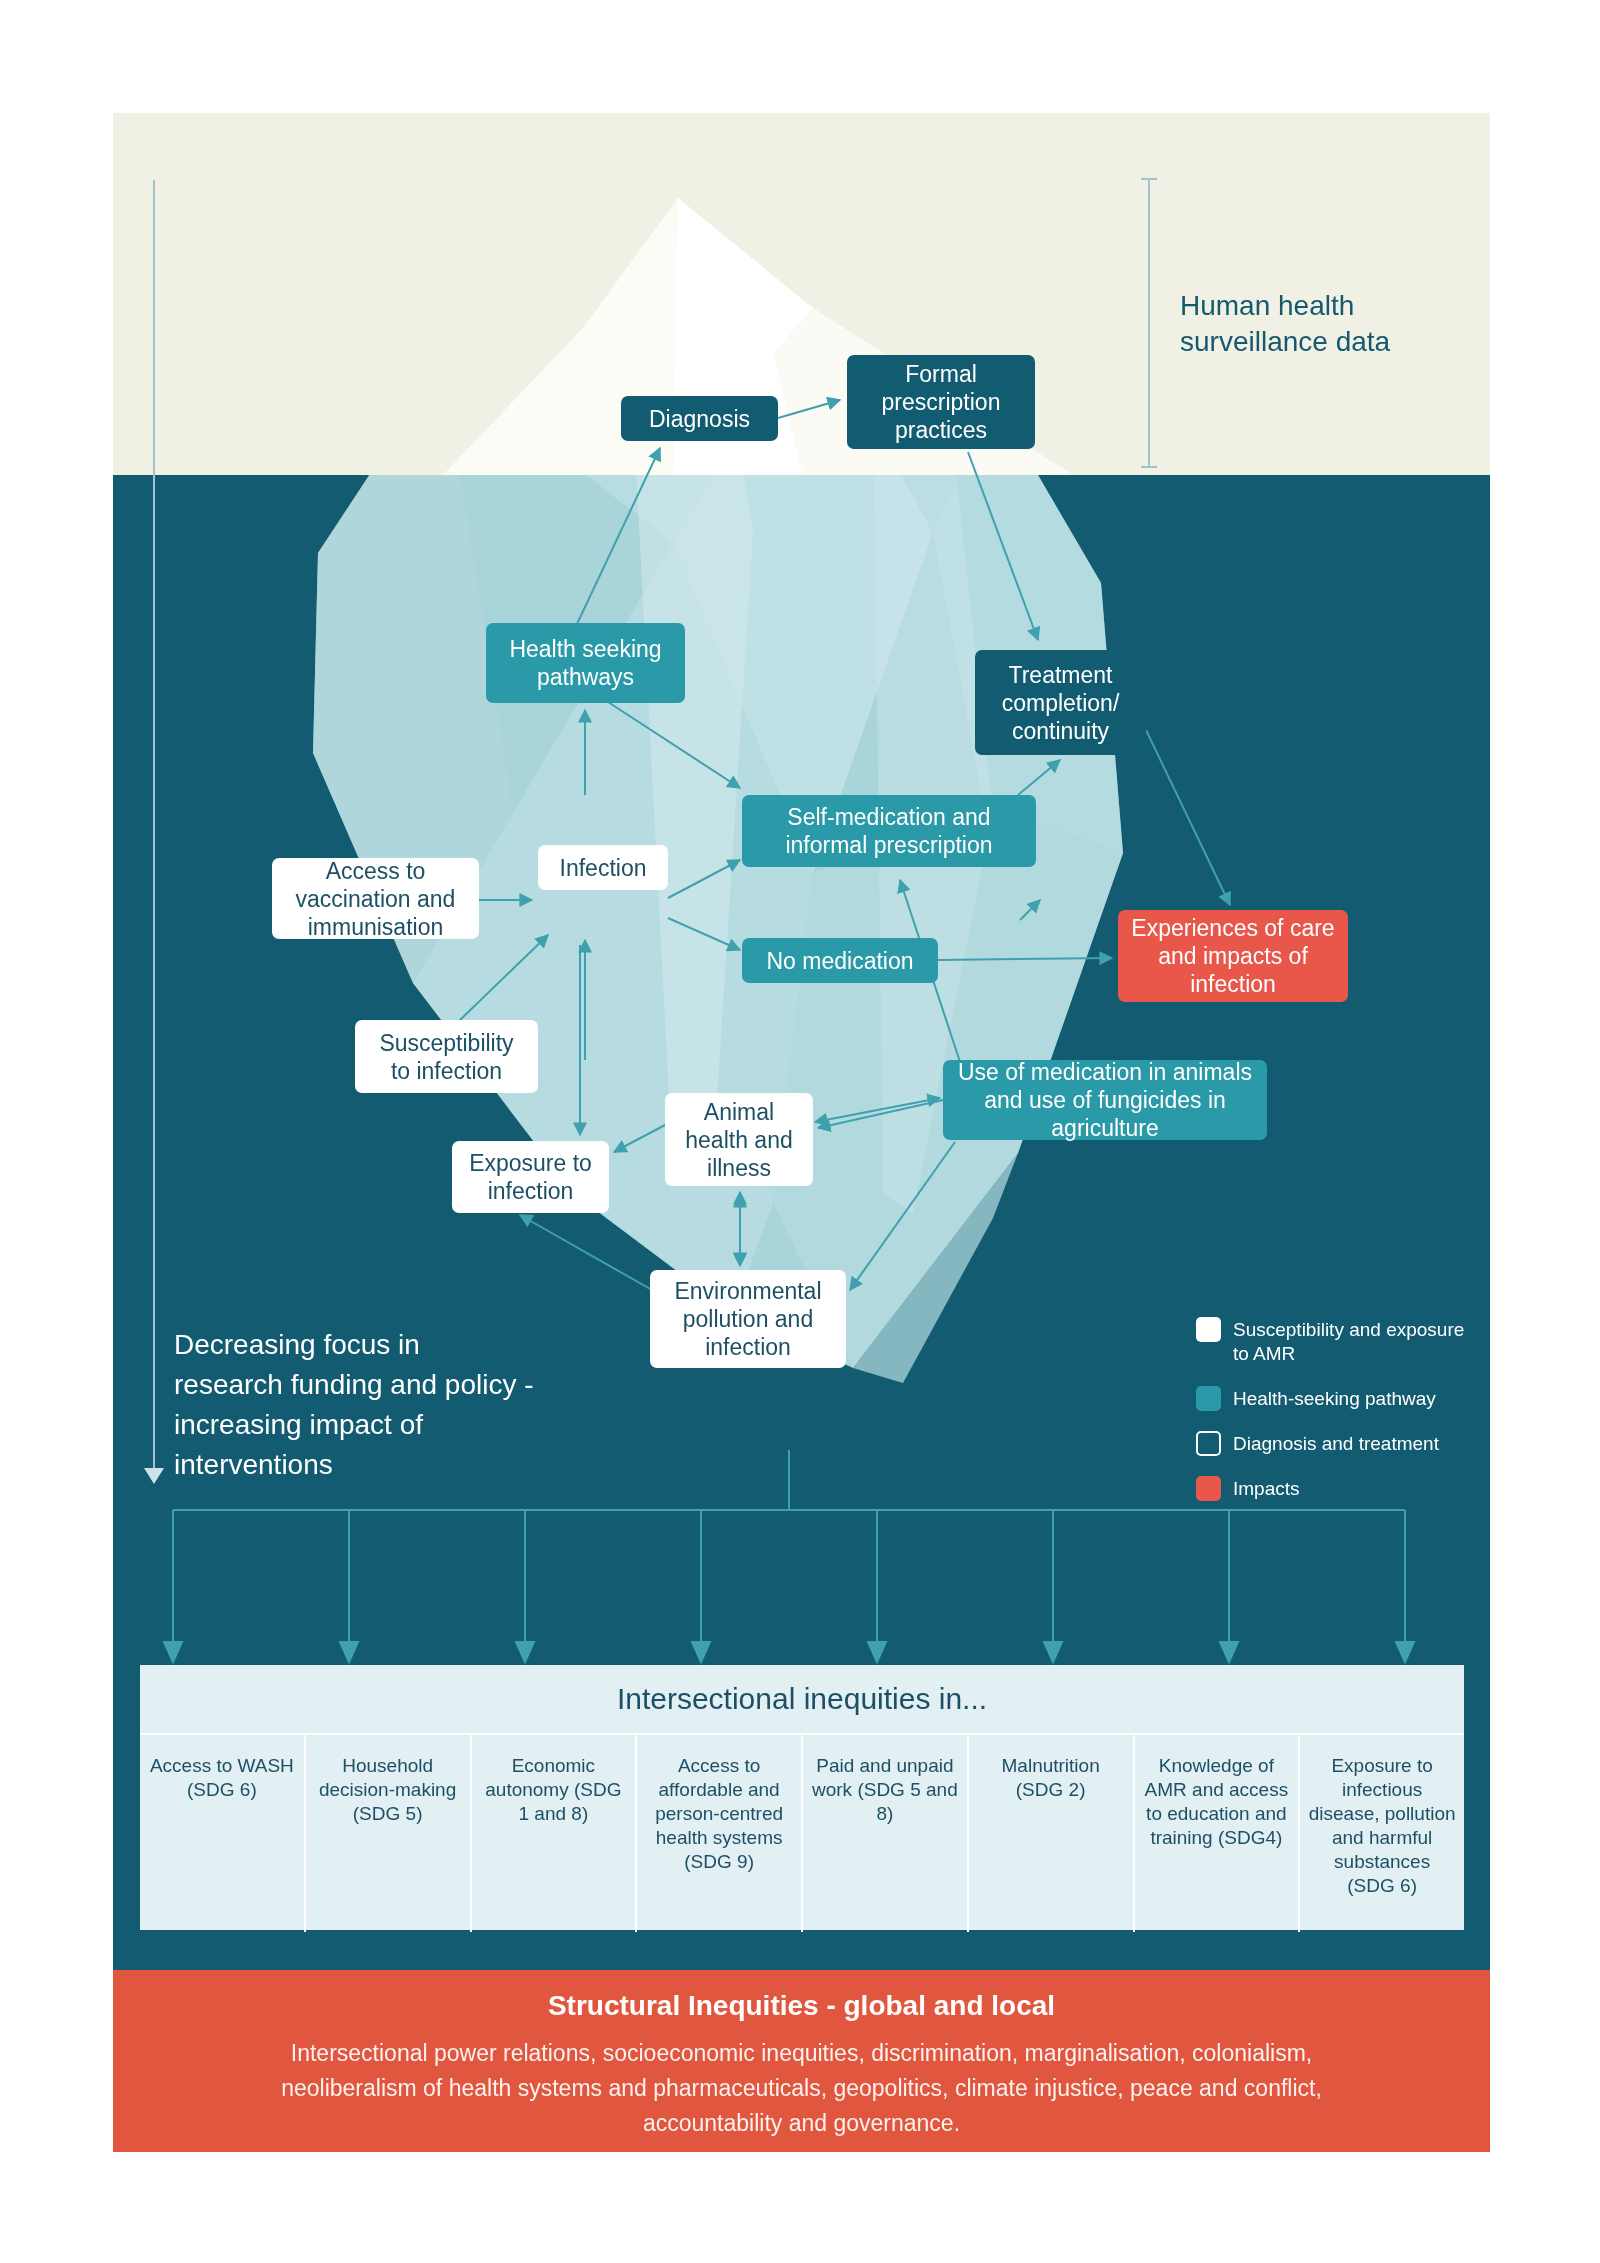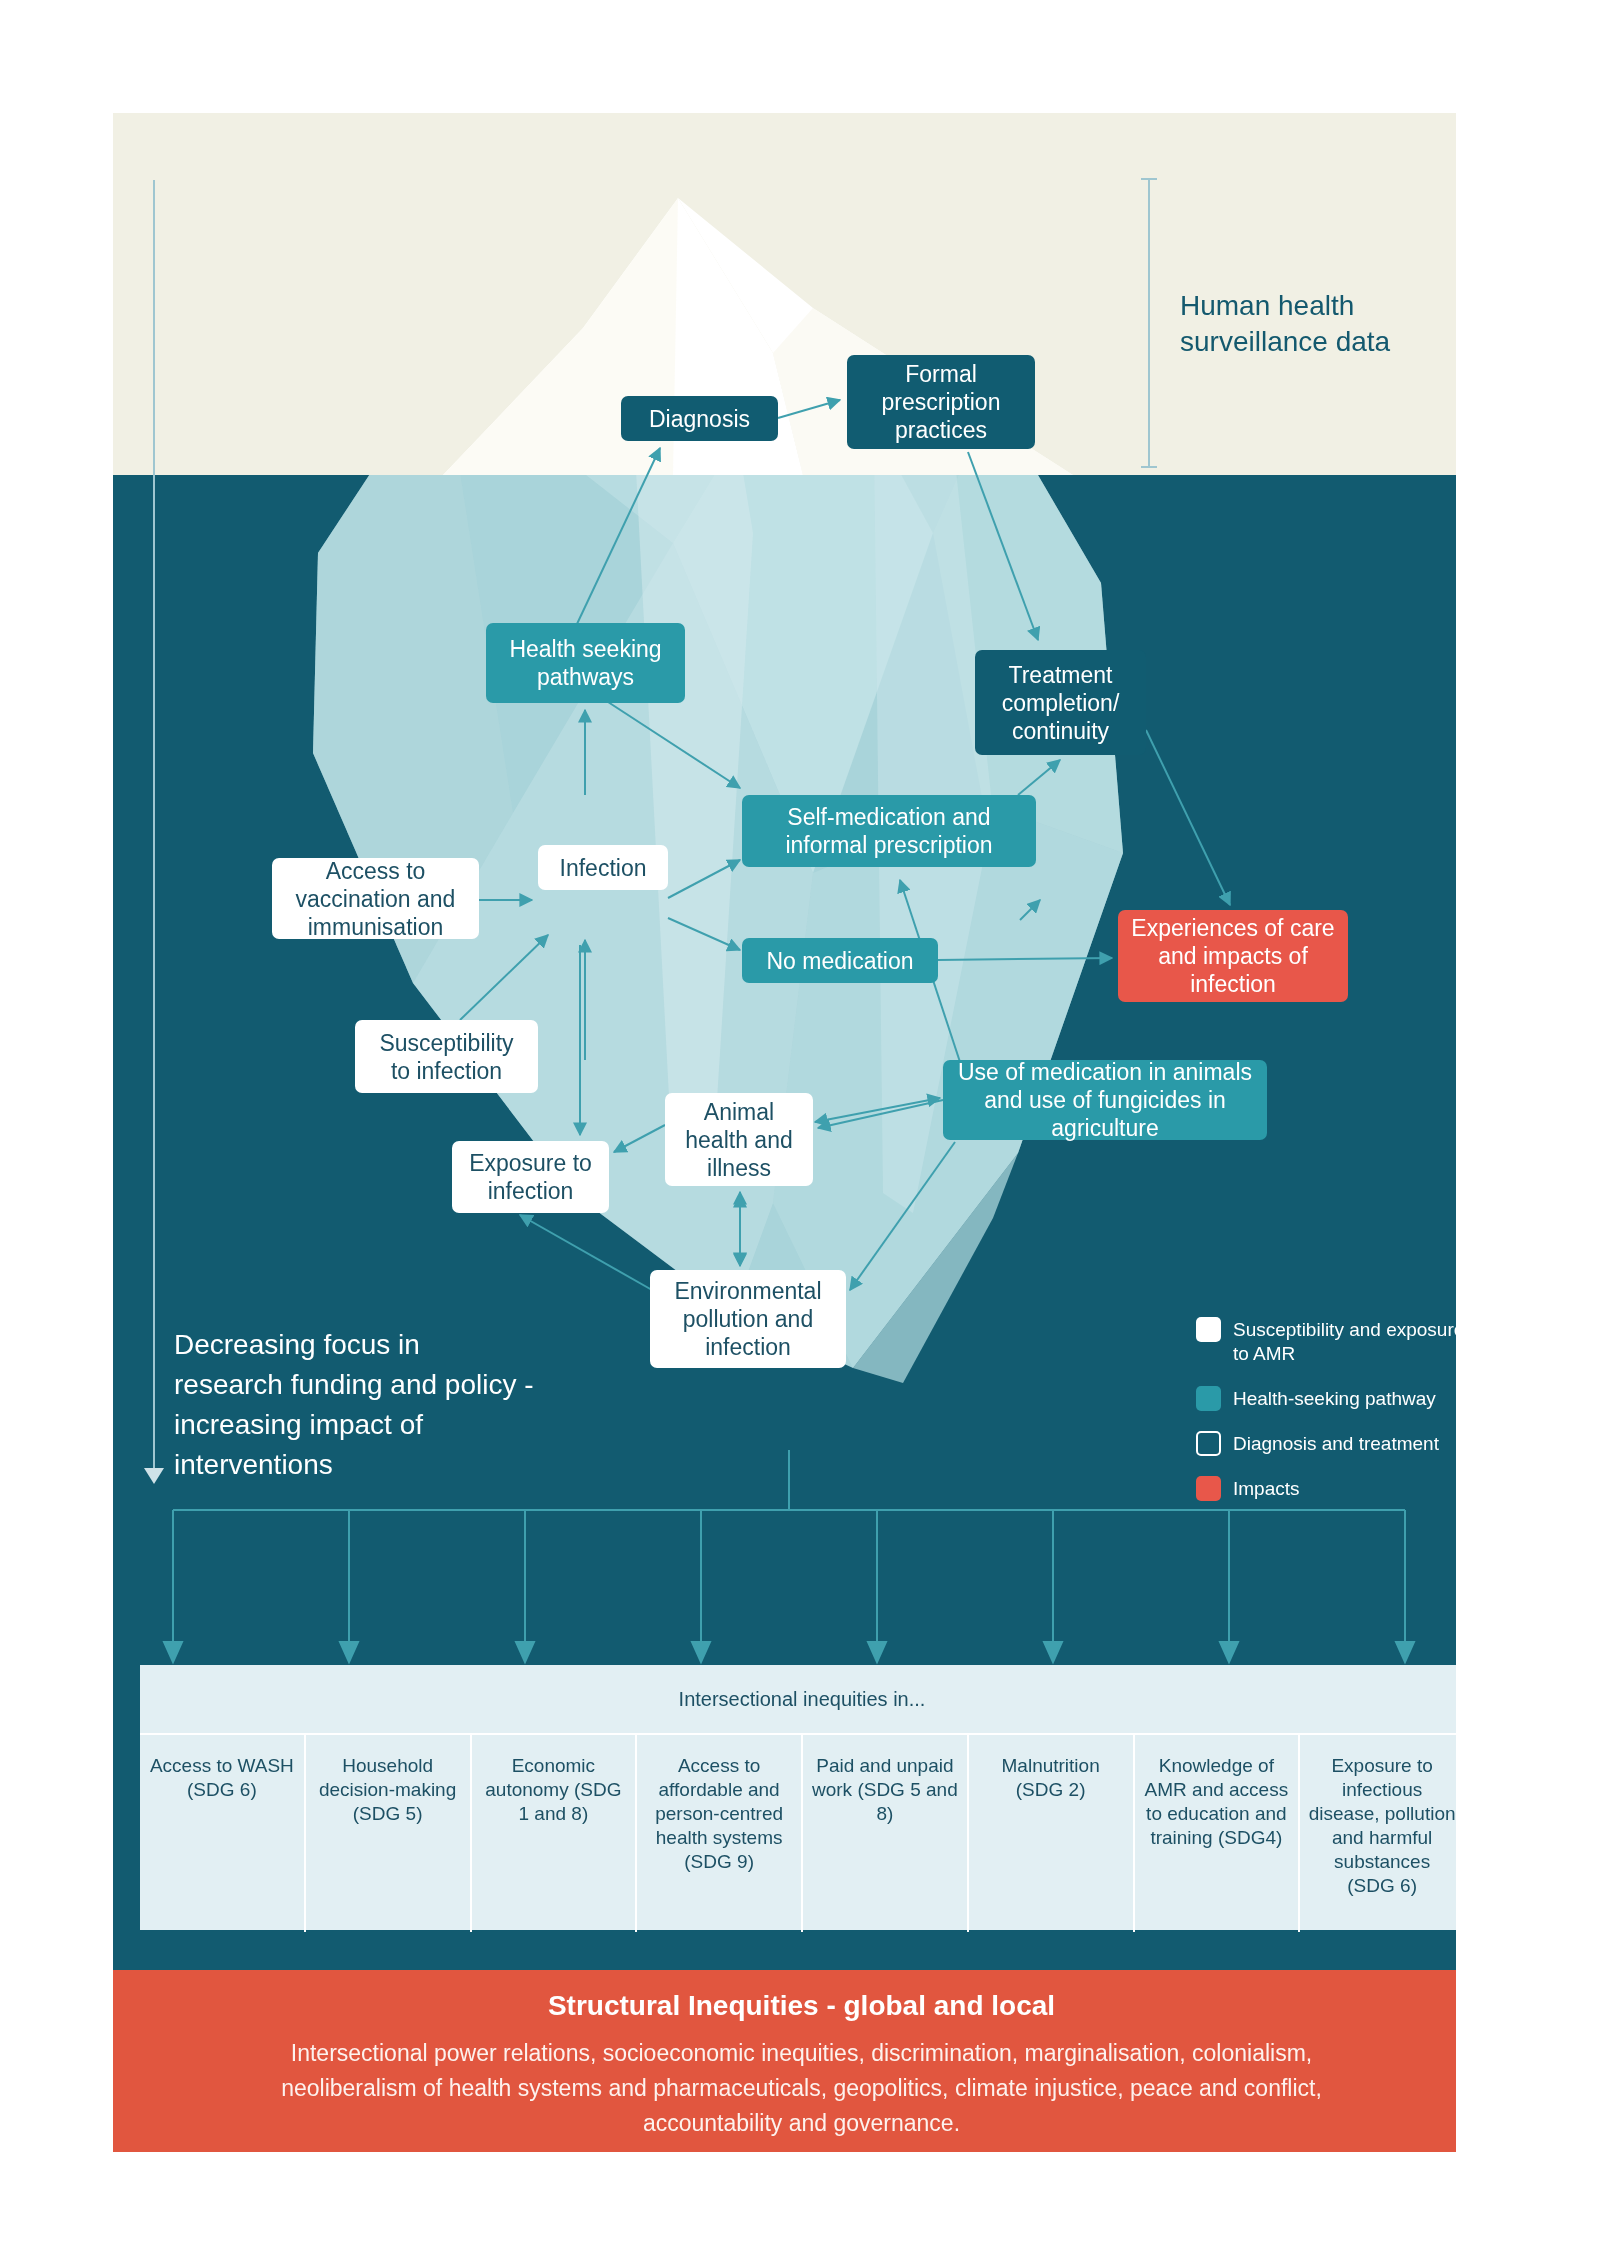--- a/index.html
+++ b/index.html
@@ -1,17 +1,17 @@
 <!DOCTYPE html>
 <html><head>
 <meta charset="utf-8">
 <style>
   html,body{margin:0;padding:0;background:#ffffff;}
   body{font-family:"Liberation Sans","DejaVu Sans",sans-serif;}
-  #page{position:relative;width:1456px;height:2263px;background:#ffffff;overflow:hidden;border-radius:9px;}
+  #page{position:relative;width:1600px;height:2263px;background:#ffffff;overflow:hidden;border-radius:9px;}
 
   
   #above-water{position:absolute;left:113px;top:113px;width:1377px;height:362px;background:#f1f0e4;}
   #below-water{position:absolute;left:113px;top:475px;width:1377px;height:1495px;background:#125b70;}
   #structural-band{position:absolute;left:113px;top:1970px;width:1377px;height:182px;background:#e1563f;}
 
   
   #iceberg-svg{position:absolute;left:113px;top:113px;width:1377px;height:1400px;}
 
   
@@ -57,21 +57,21 @@
   .sw-teal{background:#2a9aa8;}
   .sw-outline{background:transparent;border:2px solid #ffffff;box-sizing:border-box;}
   .sw-red{background:#e8574a;}
   .legend-label{padding-top:1px;}
 
   
   #connectors{position:absolute;left:113px;top:1450px;width:1377px;height:230px;}
 
   
   #table-wrap{position:absolute;left:140px;top:1665px;width:1324px;height:265px;background:#e2eff3;}
-  #table-title{height:68px;display:flex;align-items:center;justify-content:center;color:#1d5064;font-size:20px;border-bottom:2px solid #ffffff;}
+  #table-title{height:68px;display:flex;align-items:center;justify-content:center;color:#1d5064;font-size:30px;border-bottom:2px solid #ffffff;}
   #table-cols{display:flex;height:197px;}
   .tcol{flex:1 1 0;border-right:2px solid #ffffff;box-sizing:border-box;padding:19px 8px 0 8px;
         color:#1d5064;font-size:19px;line-height:24px;text-align:center;}
   .tcol:last-child{border-right:none;}
 
   
   #struct-title{position:absolute;left:0;right:0;top:20px;text-align:center;color:#ffffff;font-size:28px;font-weight:bold;}
   #struct-body{position:absolute;left:120px;right:120px;top:66px;text-align:center;color:#fdf2ee;font-size:23px;line-height:35px;}
 </style>
 </head>

